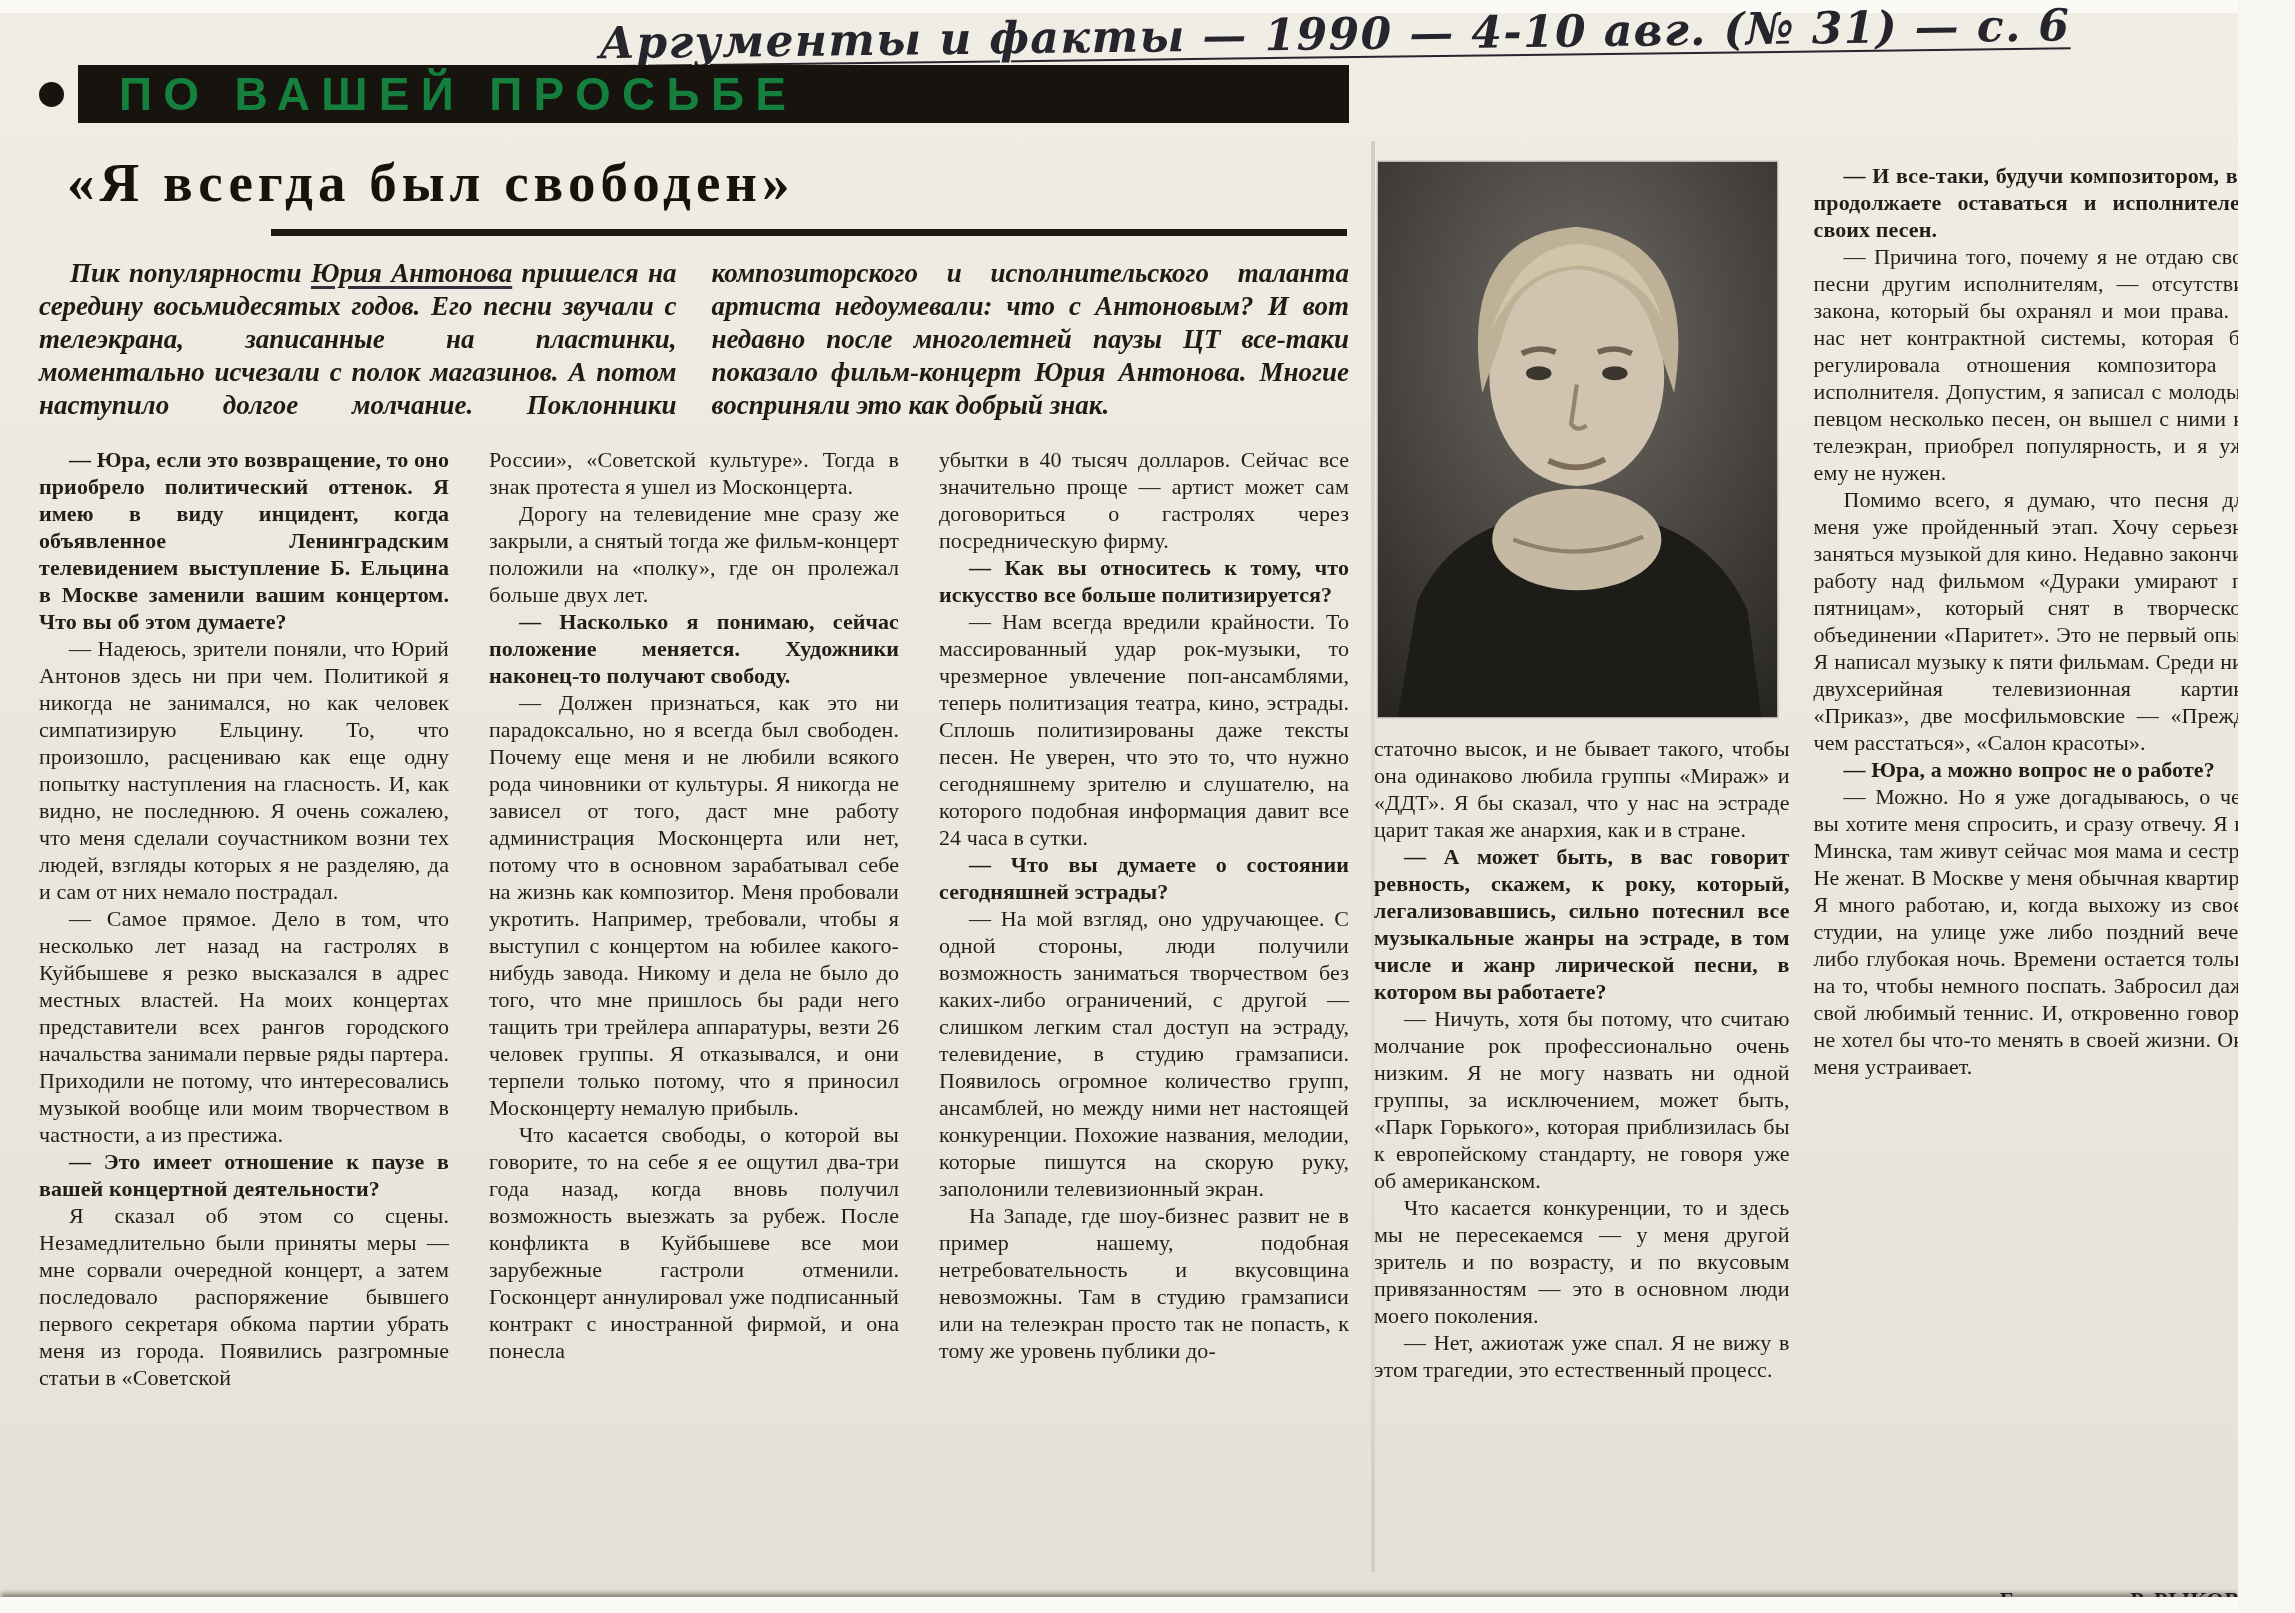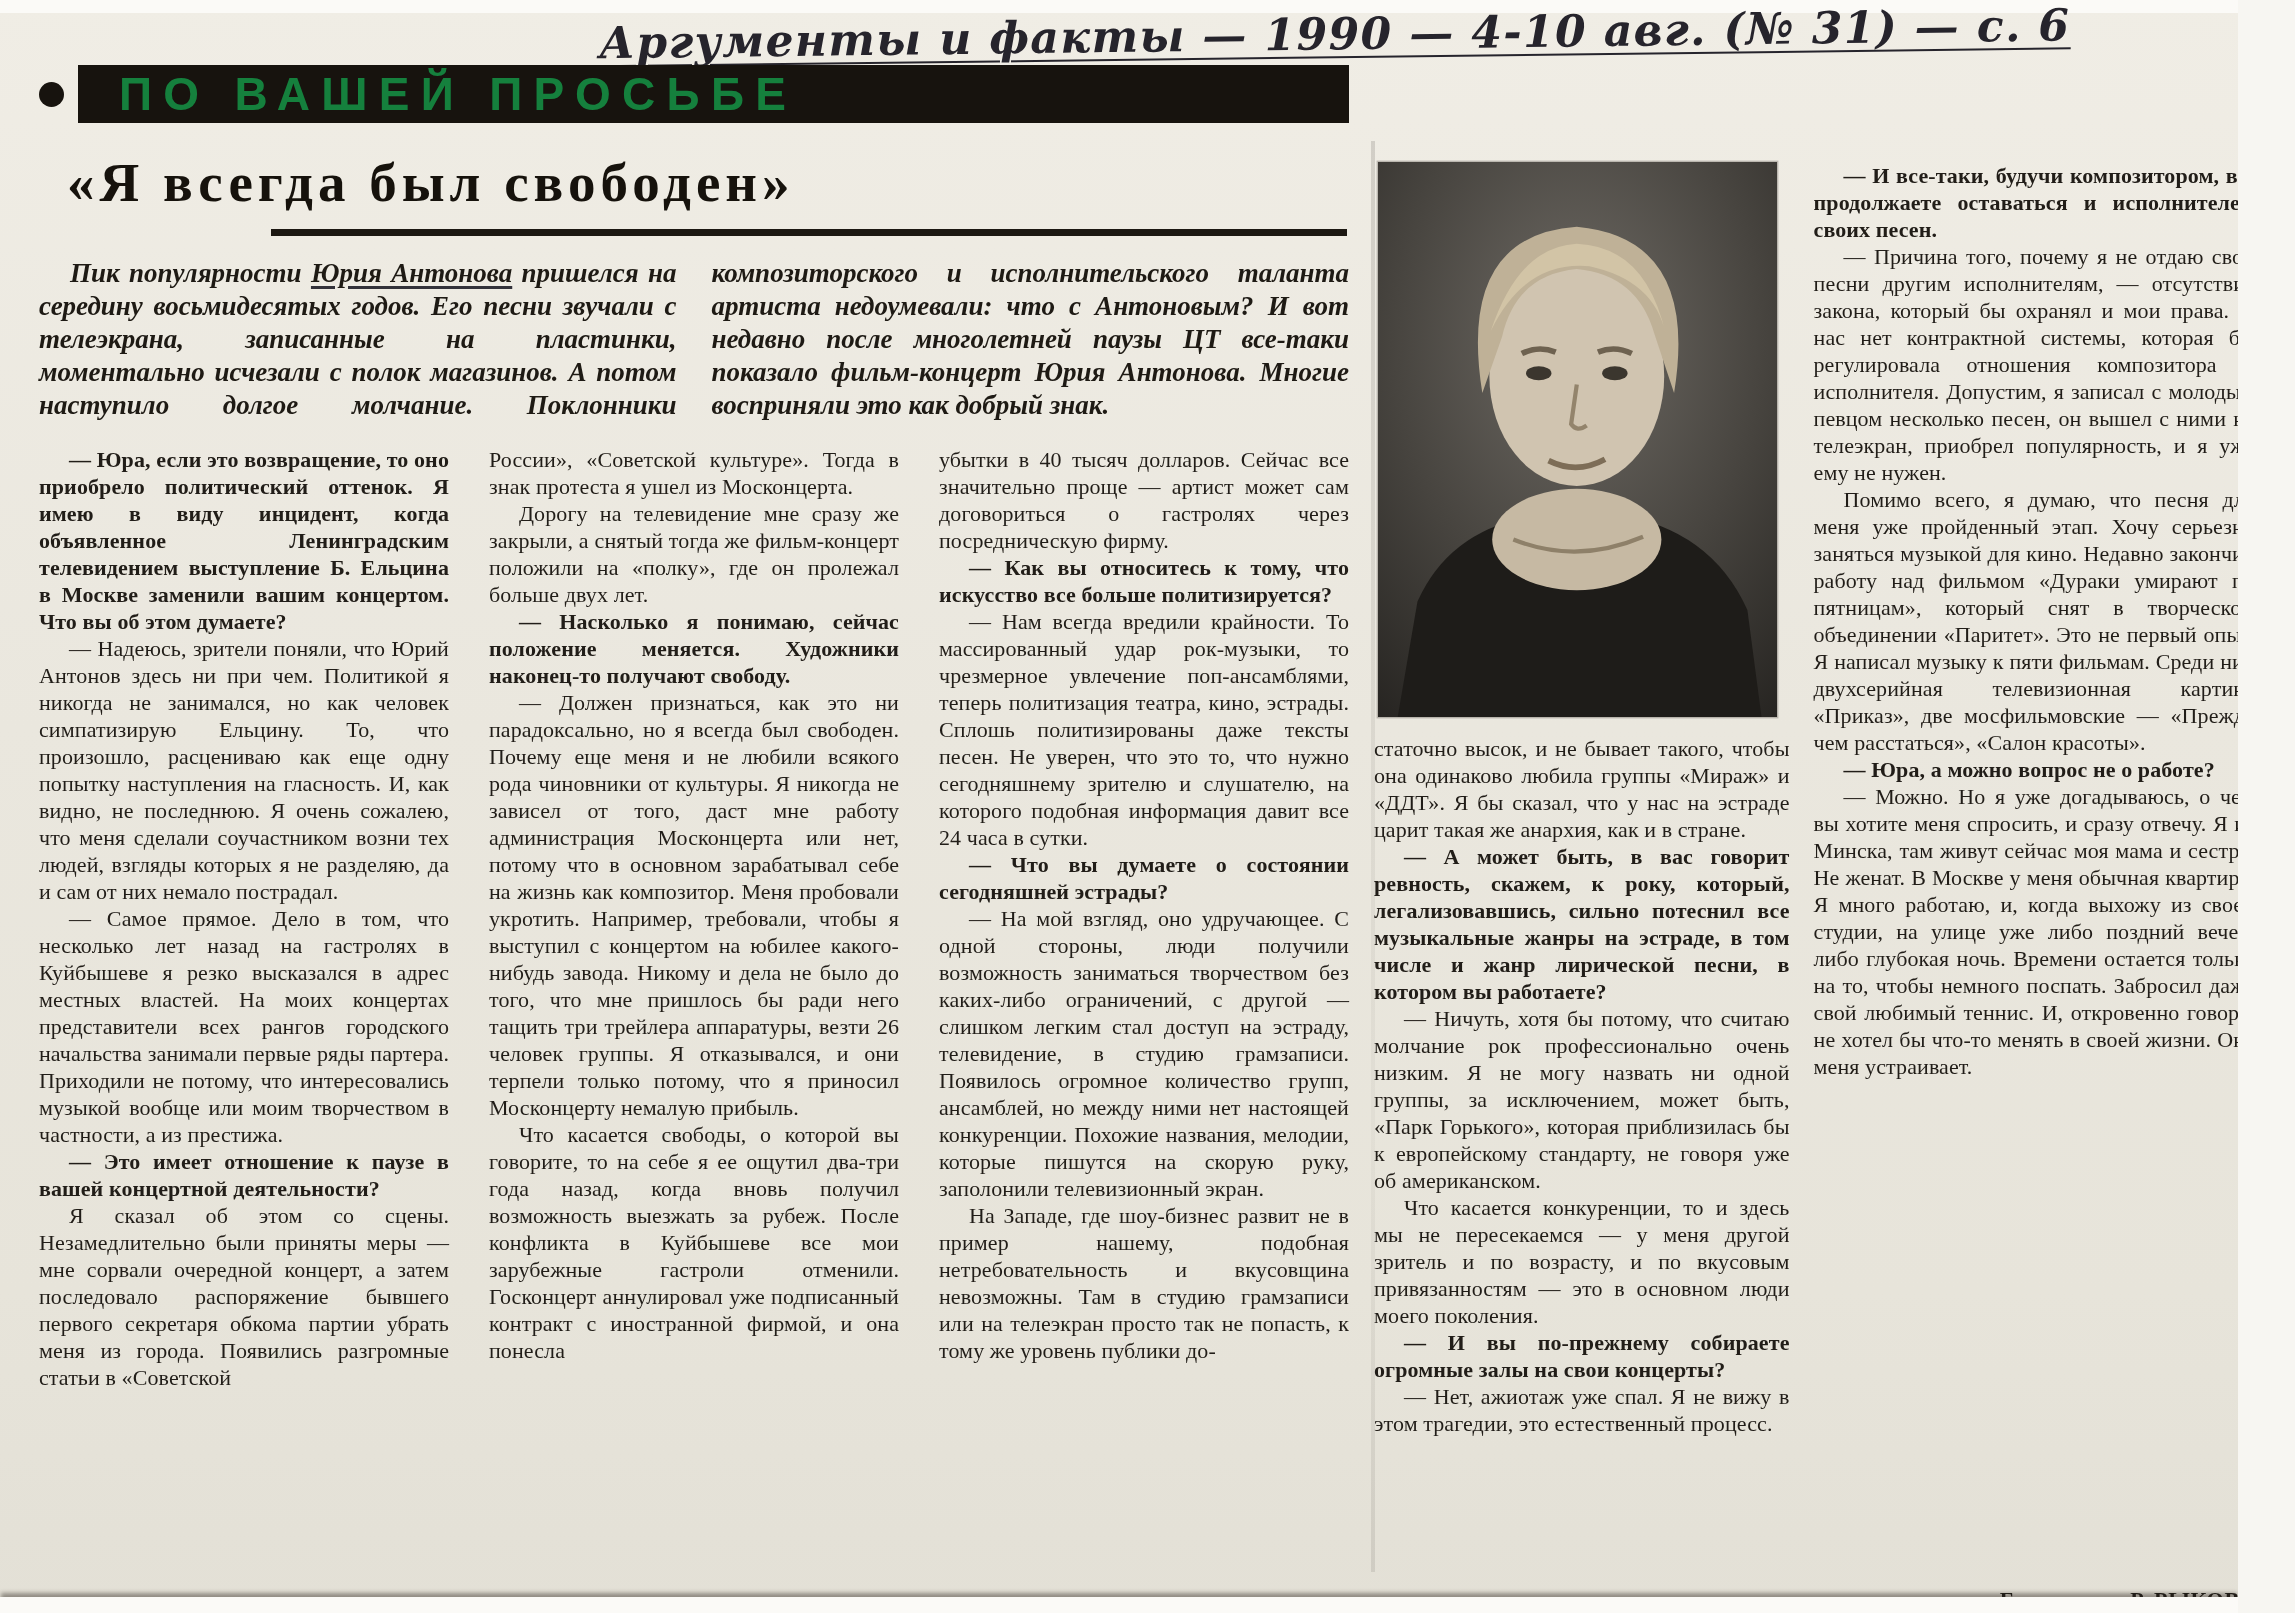--- a/index.html
+++ b/index.html
@@ -155,21 +155,20 @@
             <ellipse cx="168" cy="150" rx="9" ry="5" fill="#3b362e"></ellipse>
             <path d="M141 158 L137 186 Q141 192 148 187" stroke="#93846c" stroke-width="3" fill="none"></path>
             <path d="M121 212 Q141 222 161 211" stroke="#7d6d57" stroke-width="4" fill="none"></path>
           </svg>
         </div>
         <div>
             <p class="para cont">статочно высок, и не бывает такого, чтобы она одинаково любила группы «Мираж» и «ДДТ». Я бы сказал, что у нас на эстраде царит такая же анархия, как и в стране.</p>
             <p class="para q">— А может быть, в вас говорит ревность, скажем, к року, который, легализовавшись, сильно потеснил все музыкальные жанры на эстраде, в том числе и жанр лирической песни, в котором вы работаете?</p>
             <p class="para">— Ничуть, хотя бы потому, что считаю молчание рок профессионально очень низким. Я не могу назвать ни одной группы, за исключением, может быть, «Парк Горького», которая приблизилась бы к европейскому стандарту, не говоря уже об американском.</p>
             <p class="para">Что касается конкуренции, то и здесь мы не пересекаемся — у меня другой зритель и по возрасту, и по вкусовым привязанностям — это в основном люди моего поколения.</p>
-            <p class="para q">— И вы по-прежнему собираете огромные залы на свои концерты?</p>
             <p class="para">— Нет, ажиотаж уже спал. Я не вижу в этом трагедии, это естественный процесс.</p>
           </div>
       </div>
 
       <div class="col col-5">
         <div>
             <p class="para q">— И все-таки, будучи композитором, вы продолжаете оставаться и исполнителем своих песен.</p>
             <p class="para">— Причина того, почему я не отдаю свои песни другим исполнителям, — отсутствие закона, который бы охранял и мои права. У нас нет контрактной системы, которая бы регулировала отношения композитора и исполнителя. Допустим, я записал с молодым певцом несколько песен, он вышел с ними на телеэкран, приобрел популярность, и я уже ему не нужен.</p>
             <p class="para">Помимо всего, я думаю, что песня для меня уже пройденный этап. Хочу серьезно заняться музыкой для кино. Недавно закончил работу над фильмом «Дураки умирают по пятницам», который снят в творческом объединении «Паритет». Это не первый опыт. Я написал музыку к пяти фильмам. Среди них двухсерийная телевизионная картина «Приказ», две мосфильмовские — «Прежде чем расстаться», «Салон красоты».</p>
             <p class="para q">— Юра, а можно вопрос не о работе?</p>

